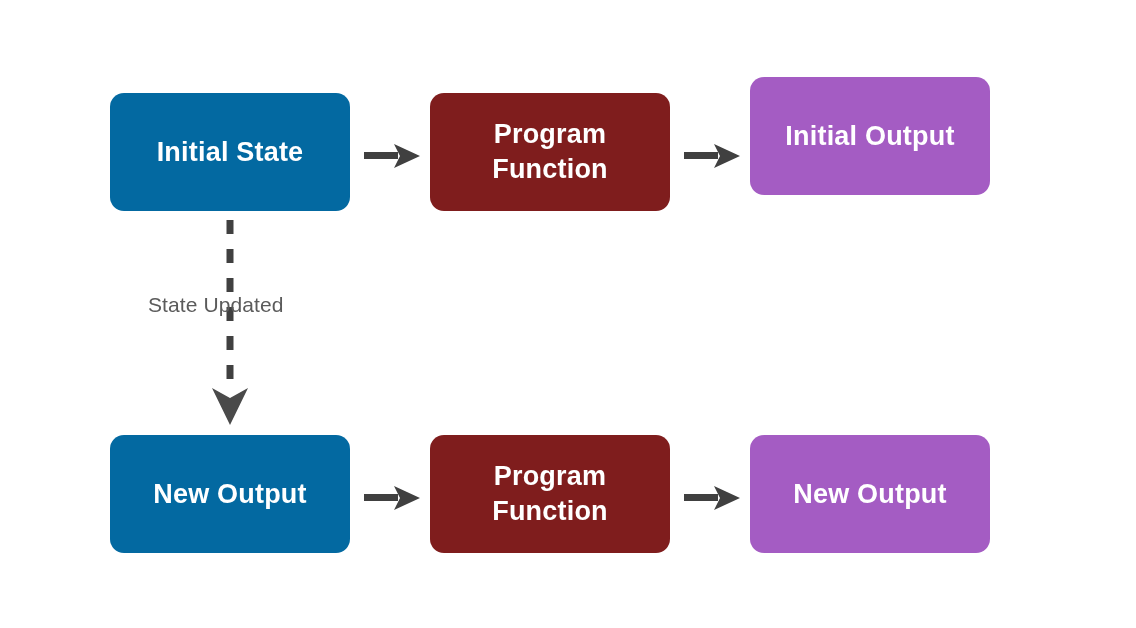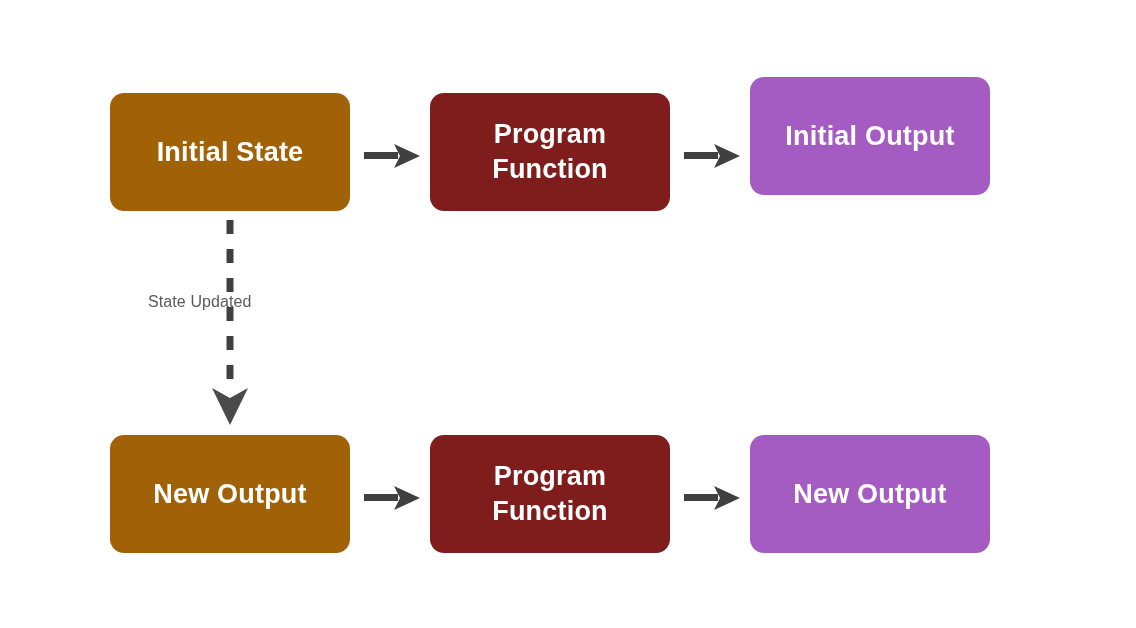--- a/index.html
+++ b/index.html
@@ -28,21 +28,21 @@
     justify-content: center;
     text-align: center;
     color: #ffffff;
     font-size: 27px;
     font-weight: bold;
     line-height: 1.28;
     letter-spacing: 0.2px;
     box-sizing: border-box;
     padding: 4px 10px;
   }
-  .node-teal   { background: #a16207; }
+  .node-teal   { background: #0369a1; }
   .node-salmon { background: #7f1d1d; }
   .node-purple { background: #a45cc3; }
 
   .node .label {
     display: block;
     white-space: pre-line;
   }
 
   
   .h-arrow {
@@ -53,21 +53,21 @@
   .h-arrow svg { display: block; }
 
   
   .v-arrow {
     position: absolute;
   }
   .v-arrow svg { display: block; }
 
   .edge-label {
     position: absolute;
-    font-size: 16px;
+    font-size: 21px;
     color: #5b5b5b;
     font-weight: normal;
     white-space: nowrap;
     letter-spacing: 0.1px;
   }
 </style>
 </head>
 <body>
 
 <div id="canvas">

